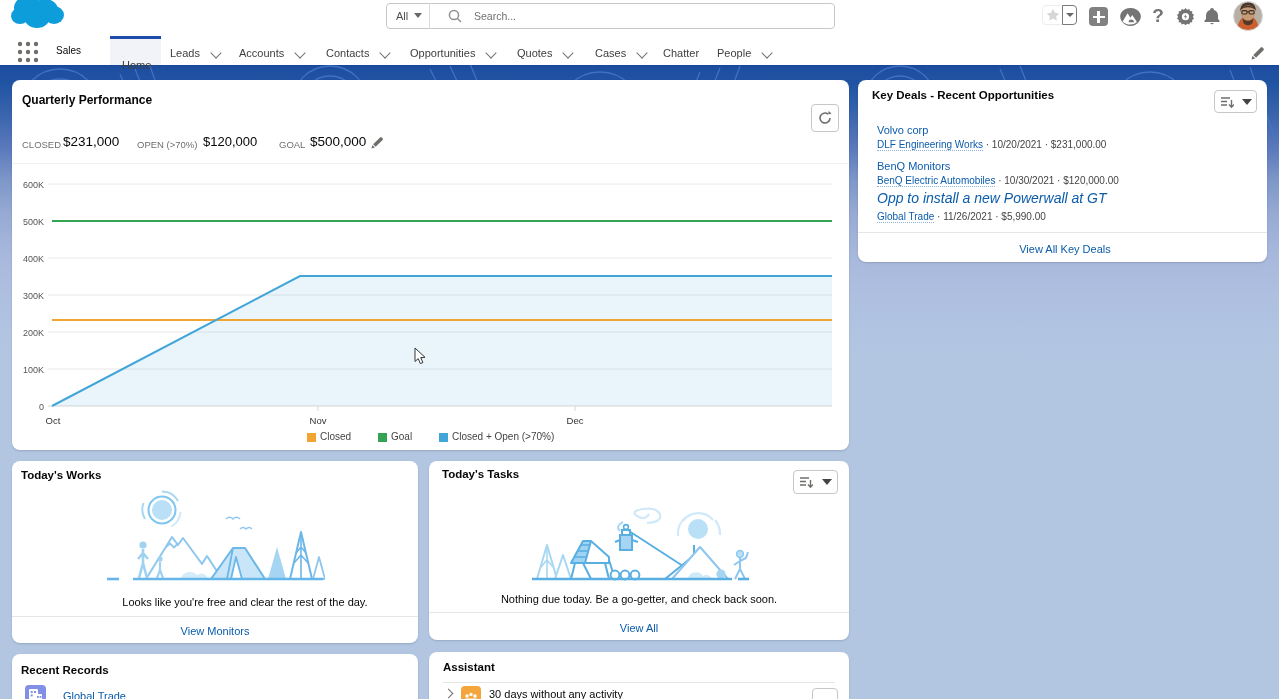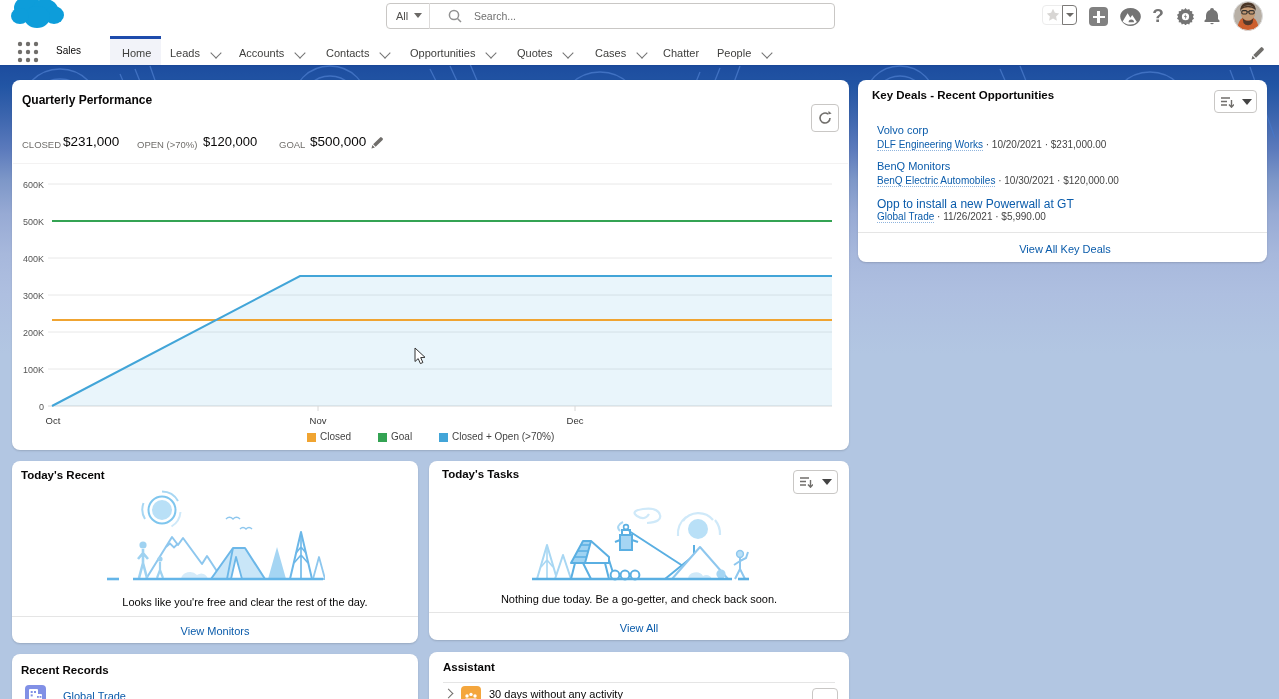--- a/index.html
+++ b/index.html
@@ -137,21 +137,21 @@
       <circle cx="11" cy="11" r="2.2"></circle>
       <circle cx="19" cy="11" r="2.2"></circle>
     <circle cx="3" cy="19" r="2.2"></circle>
       <circle cx="11" cy="19" r="2.2"></circle>
       <circle cx="19" cy="19" r="2.2"></circle>
   </g>
 </svg>
 <div class="abs" style="left:56px;top:45px;font-size:10px;color:#080707;">Sales</div>
 
 <div class="abs" style="left:110px;top:36px;width:51px;height:29px;background:#f2f3f9;border-top:3px solid #1e4bac;"></div>
-<div class="navtab" style="left:122px;">Home</div>
+<div class="navtab" style="left:122px;margin-top:12px;">Home</div>
 <div class="navtab" style="left:170px;">Leads<span class="chev"></span></div>
 <div class="navtab" style="left:239px;">Accounts<span class="chev"></span></div>
 <div class="navtab" style="left:326px;">Contacts<span class="chev"></span></div>
 <div class="navtab" style="left:410px;">Opportunities<span class="chev"></span></div>
 <div class="navtab" style="left:517px;">Quotes<span class="chev"></span></div>
 <div class="navtab" style="left:595px;">Cases<span class="chev"></span></div>
 <div class="navtab" style="left:663px;">Chatter</div>
 <div class="navtab" style="left:717px;">People<span class="chev"></span></div>
 
 <svg class="abs" style="left:1251px;top:46px" width="14" height="14" viewBox="0 0 14 14">
@@ -232,27 +232,27 @@
     <path d="M0 2 h9 M0 5.5 h6 M0 9 h6"></path>
     <path d="M10.5 4 v7 M8 8.5 l2.5 2.7 L13 8.5" fill="none"></path>
   </g>
 </svg>
 <div class="abs" style="left:1242px;top:99px;width:0;height:0;border-left:5px solid transparent;border-right:5px solid transparent;border-top:6px solid #444;"></div>
 
 <div class="abs link" style="left:877px;top:124px;font-size:11px;">Volvo corp</div>
 <div class="abs" style="left:877px;top:139px;font-size:10px;color:#444;"><span class="link" style="border-bottom:1px dotted #8fb4dd;">DLF Engineering Works</span> · 10/20/2021 · $231,000.00</div>
 <div class="abs link" style="left:877px;top:160px;font-size:11px;">BenQ Monitors</div>
 <div class="abs" style="left:877px;top:175px;font-size:10px;color:#444;"><span class="link" style="border-bottom:1px dotted #8fb4dd;">BenQ Electric Automobiles</span> · 10/30/2021 · $120,000.00</div>
-<div class="abs link" style="left:877px;top:197px;font-size:12px;">Opp to install a new Powerwall at GT</div>
+<div class="abs link" style="left:877px;top:190px;font-size:14px;font-style:italic;">Opp to install a new Powerwall at GT</div>
 <div class="abs" style="left:877px;top:211px;font-size:10px;color:#444;"><span class="link" style="border-bottom:1px dotted #8fb4dd;">Global Trade</span> · 11/26/2021 · $5,990.00</div>
 <div class="abs" style="left:858px;top:232px;width:409px;border-top:1px solid #e5e5e5;"></div>
 <div class="abs link" style="left:858px;top:243px;width:414px;text-align:center;font-size:11px;">View All Key Deals</div>
 
 <div class="card" style="left:12px;top:461px;width:406px;height:182px;"></div>
-<div class="abs cardtitle" style="left:21px;top:469px;">Today's Recent</div>
+<div class="abs cardtitle" style="left:21px;top:469px;">Today's Works</div>
 
 <svg class="abs" style="left:105px;top:485px" width="220" height="96" viewBox="0 0 220 96">
 
   <circle cx="57" cy="25" r="10" fill="#b9e0f7"></circle>
   <circle cx="57" cy="25" r="13.5" fill="none" stroke="#7fc6ee" stroke-width="2"></circle>
   <path d="M57 6.5 a18.5 18.5 0 0 1 16 9.5" stroke="#a8d7f3" stroke-width="2" fill="none"></path>
   <path d="M40 34 a18.5 18.5 0 0 1 -1.5 -16" stroke="#a8d7f3" stroke-width="2" fill="none"></path>
   <path d="M75.5 27 a18.5 18.5 0 0 1 -9 14.5" stroke="#cfe9f9" stroke-width="2" fill="none"></path>
 
   <path d="M121 34 q3.5 -3.5 7 0 q3.5 -3.5 7 0" stroke="#8ec7ee" stroke-width="1.5" fill="none"></path>

